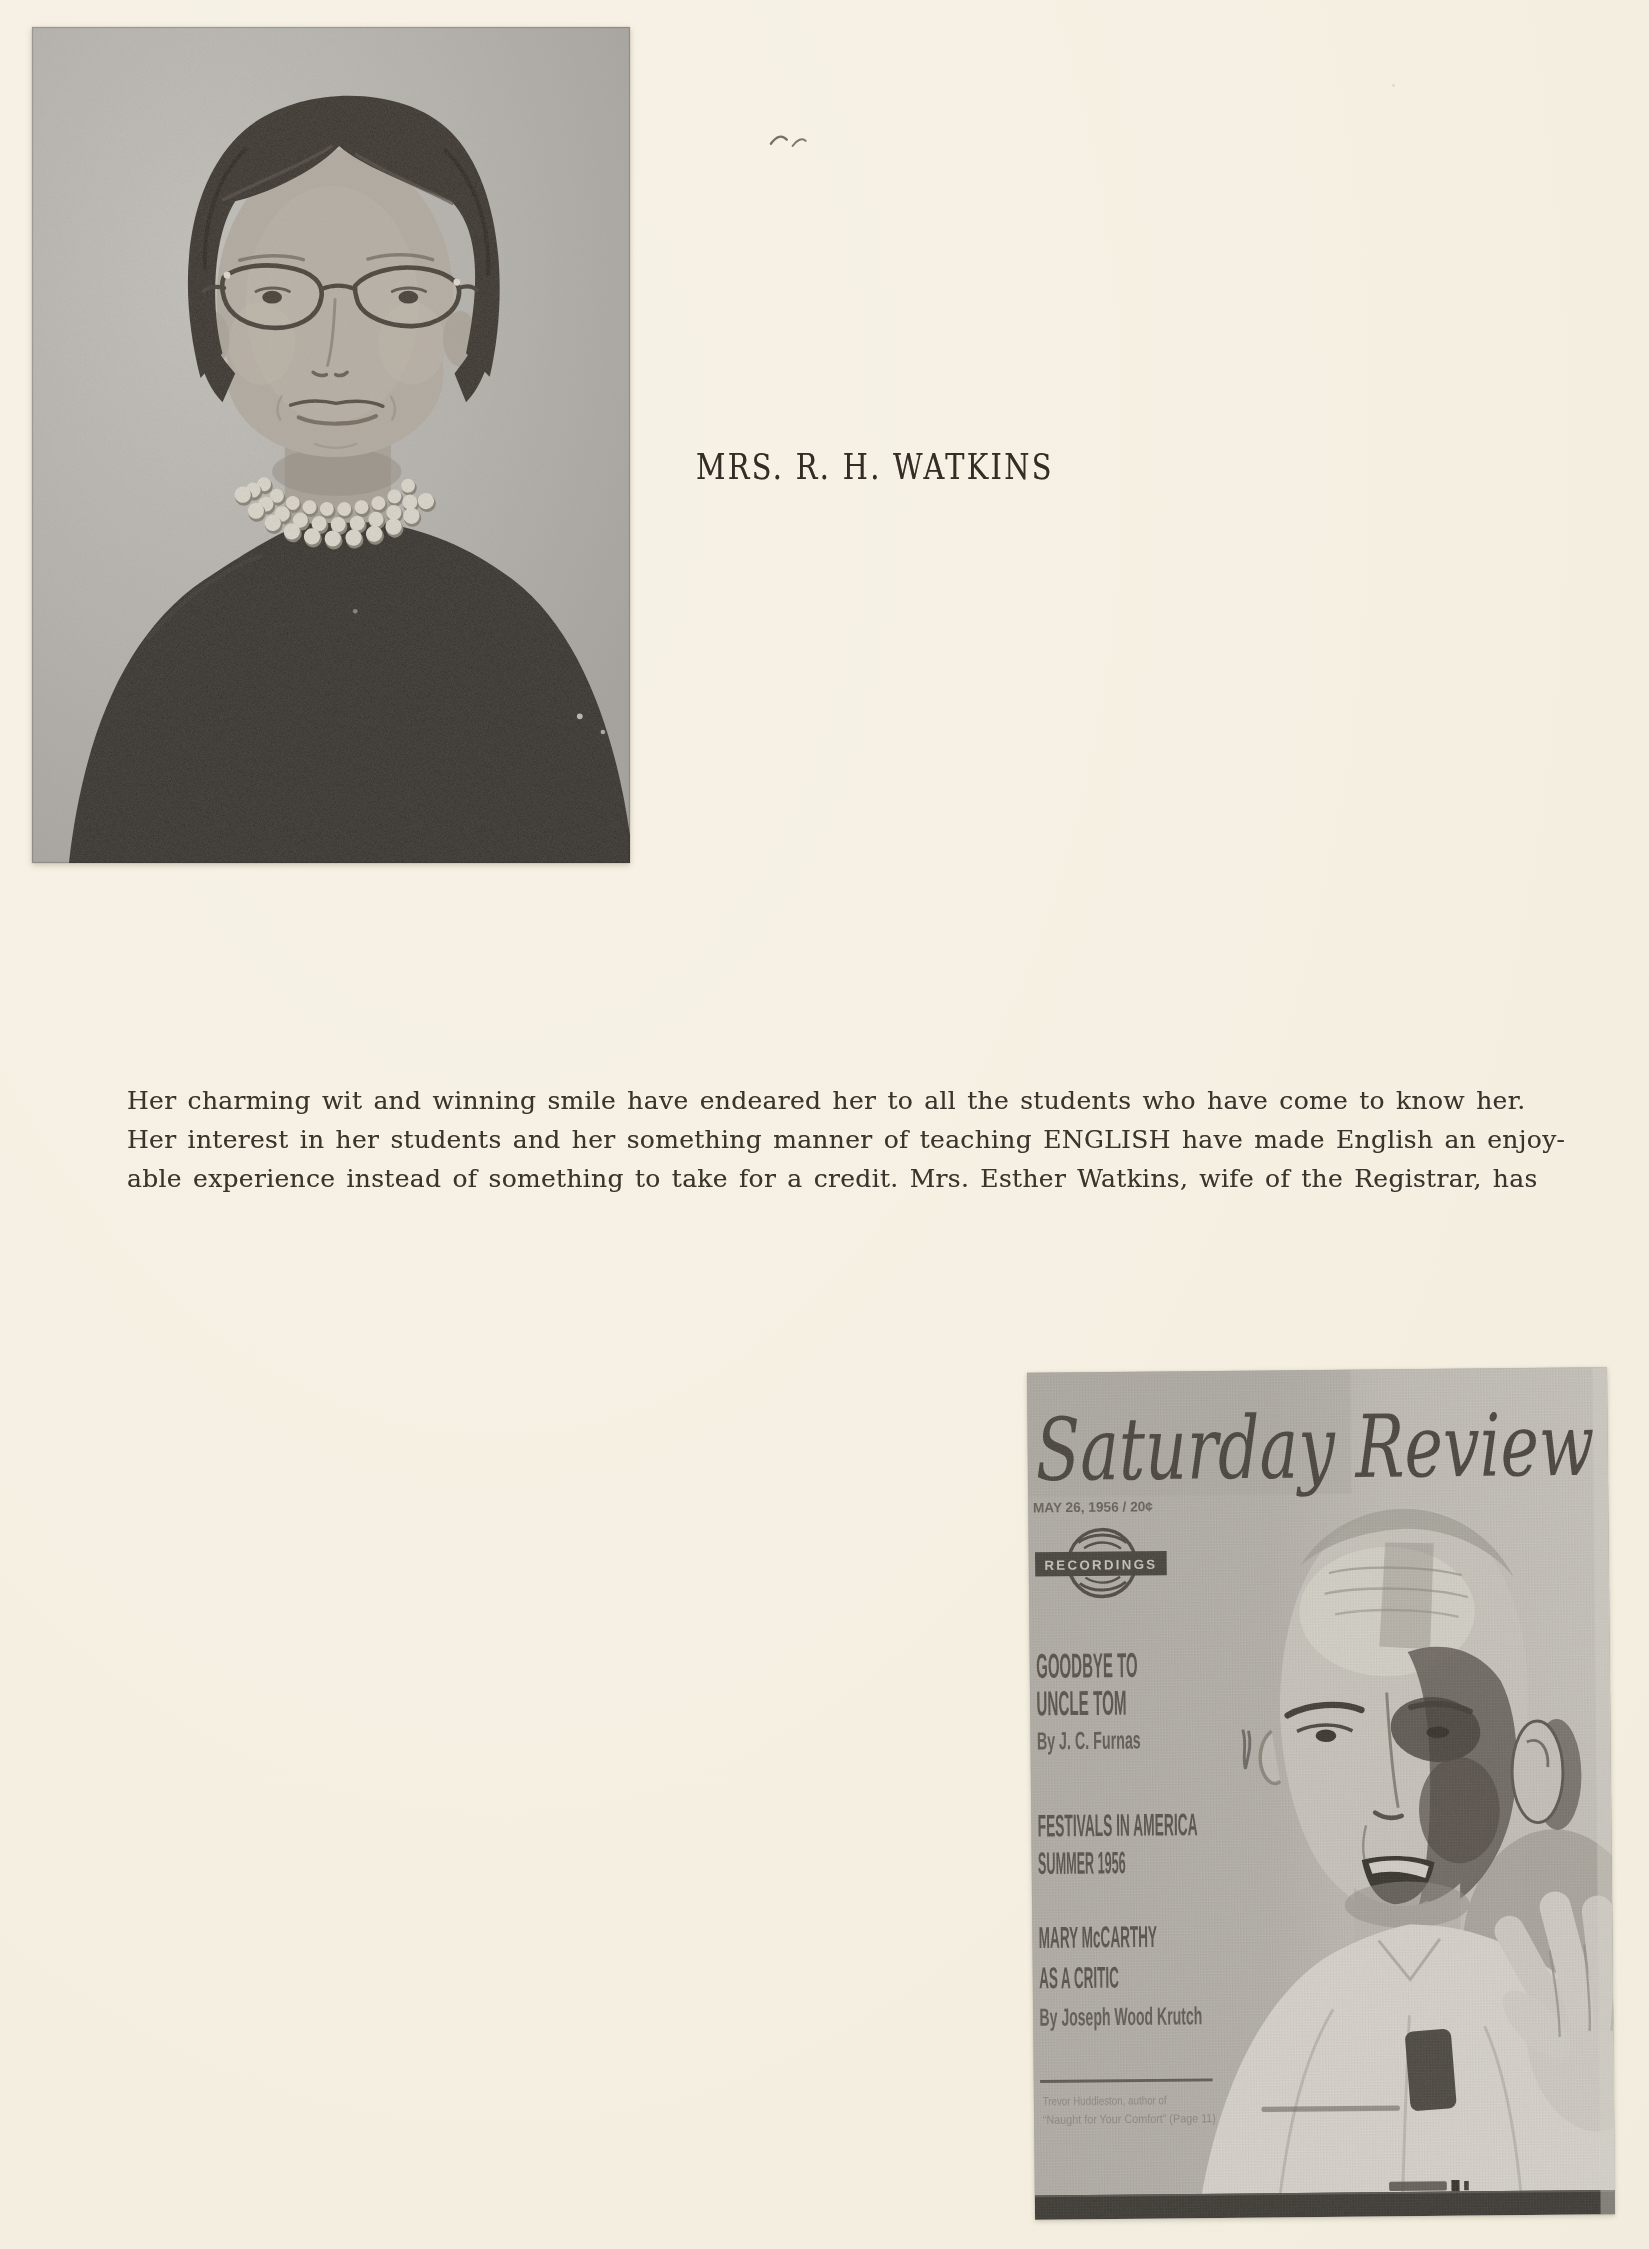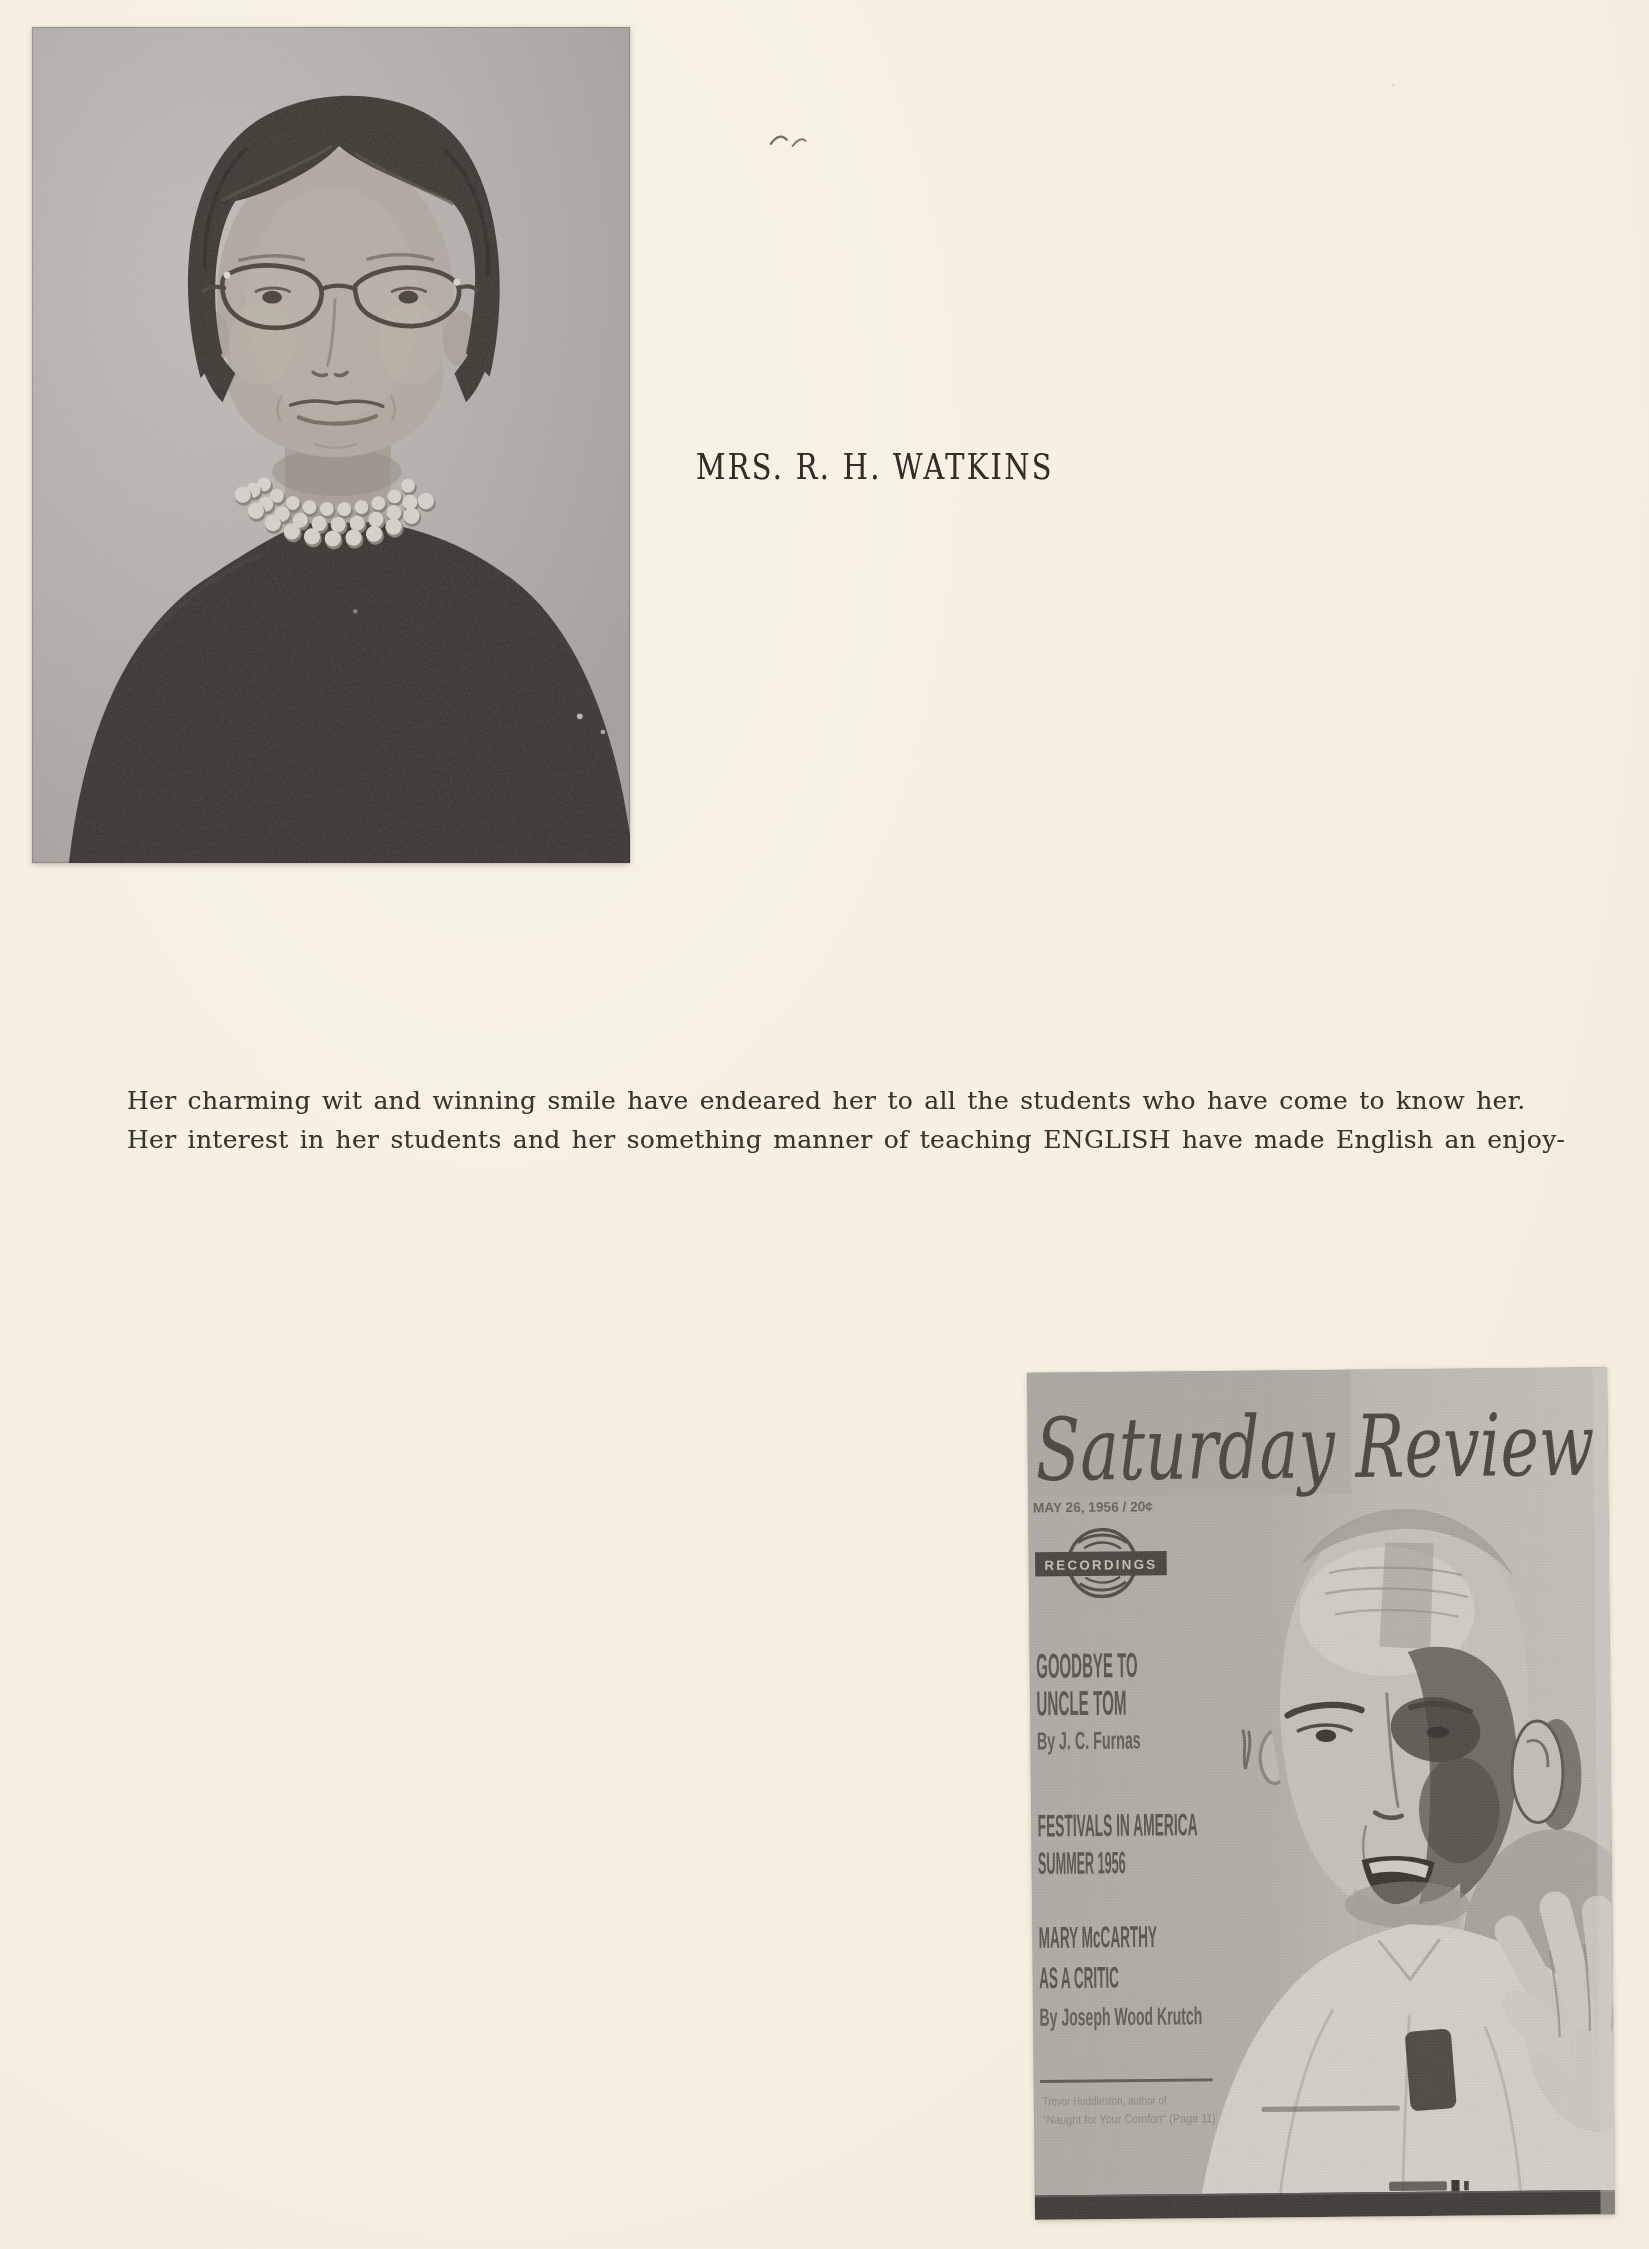--- a/index.html
+++ b/index.html
@@ -152,20 +152,21 @@
       <path d="M 44 28 C 52 17 61 13 67 19" stroke="#5f584e" stroke-width="3.5" fill="none" stroke-linecap="round" opacity="0.8"></path>
     </svg>
   </div>
   <div class="dust-dot"></div>
 
   <div class="caption">MRS. R. H. WATKINS</div>
 
   <div class="paragraph">
     <div class="line">Her charming wit and winning smile have endeared her to all the students who have come to know her.</div>
     <div class="line">Her interest in her students and her something manner of teaching ENGLISH have made English an enjoy-</div>
+    <div class="line">able experience instead of something to take for a credit.  Mrs. Esther Watkins, wife of the Registrar, has</div>
   </div>
 
   <div class="magazine">
     <svg viewBox="0 0 1005 1468" preserveAspectRatio="none">
       <defs>
         <linearGradient id="mbg" x1="0" y1="0" x2="1" y2="0">
           <stop offset="0%" stop-color="#b1ada6"></stop>
           <stop offset="42%" stop-color="#b4b0a9"></stop>
           <stop offset="62%" stop-color="#c1bdb6"></stop>
           <stop offset="100%" stop-color="#c7c3bc"></stop>

